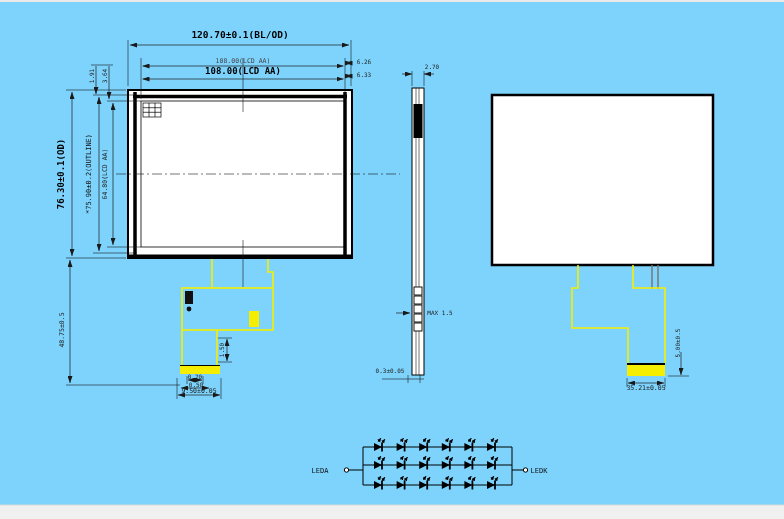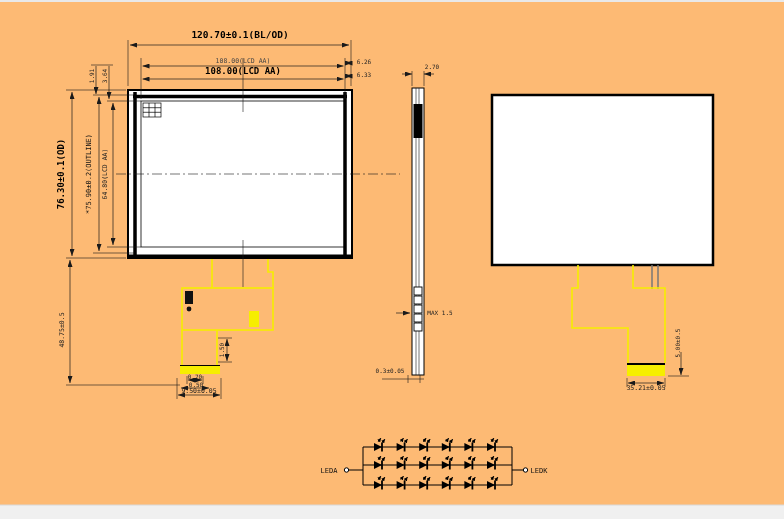--- a/index.html
+++ b/index.html
@@ -1,16 +1,16 @@
 <!DOCTYPE html>
 <html style="--fpc: #f6ee00;"><head>
 <meta charset="utf-8">
 <style>
   html,body{margin:0;padding:0;background:#fff;}
-  #stage{position:relative;width:784px;height:519px;background:#fdba74;overflow:hidden;
+  #stage{position:relative;width:784px;height:519px;background:#7dd3fc;overflow:hidden;
          font-family:"DejaVu Sans Mono","Liberation Mono",monospace;color:#000;}
   #draw{position:absolute;left:0;top:0;}
   .lbl{position:absolute;transform:translate(-50%,-50%);white-space:nowrap;line-height:1;}
   .v{transform:translate(-50%,-50%) rotate(-90deg);}
   .b{font-weight:bold;font-size:9.5px;}
   .b2{font-weight:bold;font-size:9px;}
   .s{font-size:6px;color:#222;}
   .s65{font-size:6.5px;color:#222;}
   .s7{font-size:7px;color:#111;}
   .gry{color:#444;font-size:6.5px;}
@@ -215,16 +215,16 @@
 <div class="lbl v s65" style="left:62px;top:330px;">48.75±0.5</div>
 <div class="lbl v s" style="left:222px;top:350px;">1.50</div>
 <div class="lbl s" style="left:195px;top:377px;">0.70</div>
 <div class="lbl s" style="left:196px;top:385px;">0.50</div>
 <div class="lbl s65" style="left:199px;top:391px;">9.50±0.05</div>
 <div class="lbl s" style="left:432px;top:67px;">2.70</div>
 <div class="lbl s" style="left:440px;top:313px;">MAX 1.5</div>
 <div class="lbl s" style="left:390px;top:371px;">0.3±0.05</div>
 <div class="lbl v s" style="left:678px;top:343px;">5.00±0.5</div>
 <div class="lbl s65" style="left:646px;top:388px;">35.21±0.05</div>
-<div class="lbl s7" style="left:329px;top:471px;">LEDA</div>
+<div class="lbl s7" style="left:320px;top:471px;">LEDA</div>
 <div class="lbl s7" style="left:539px;top:471px;">LEDK</div>
 
 </div>
 
 </body></html>

